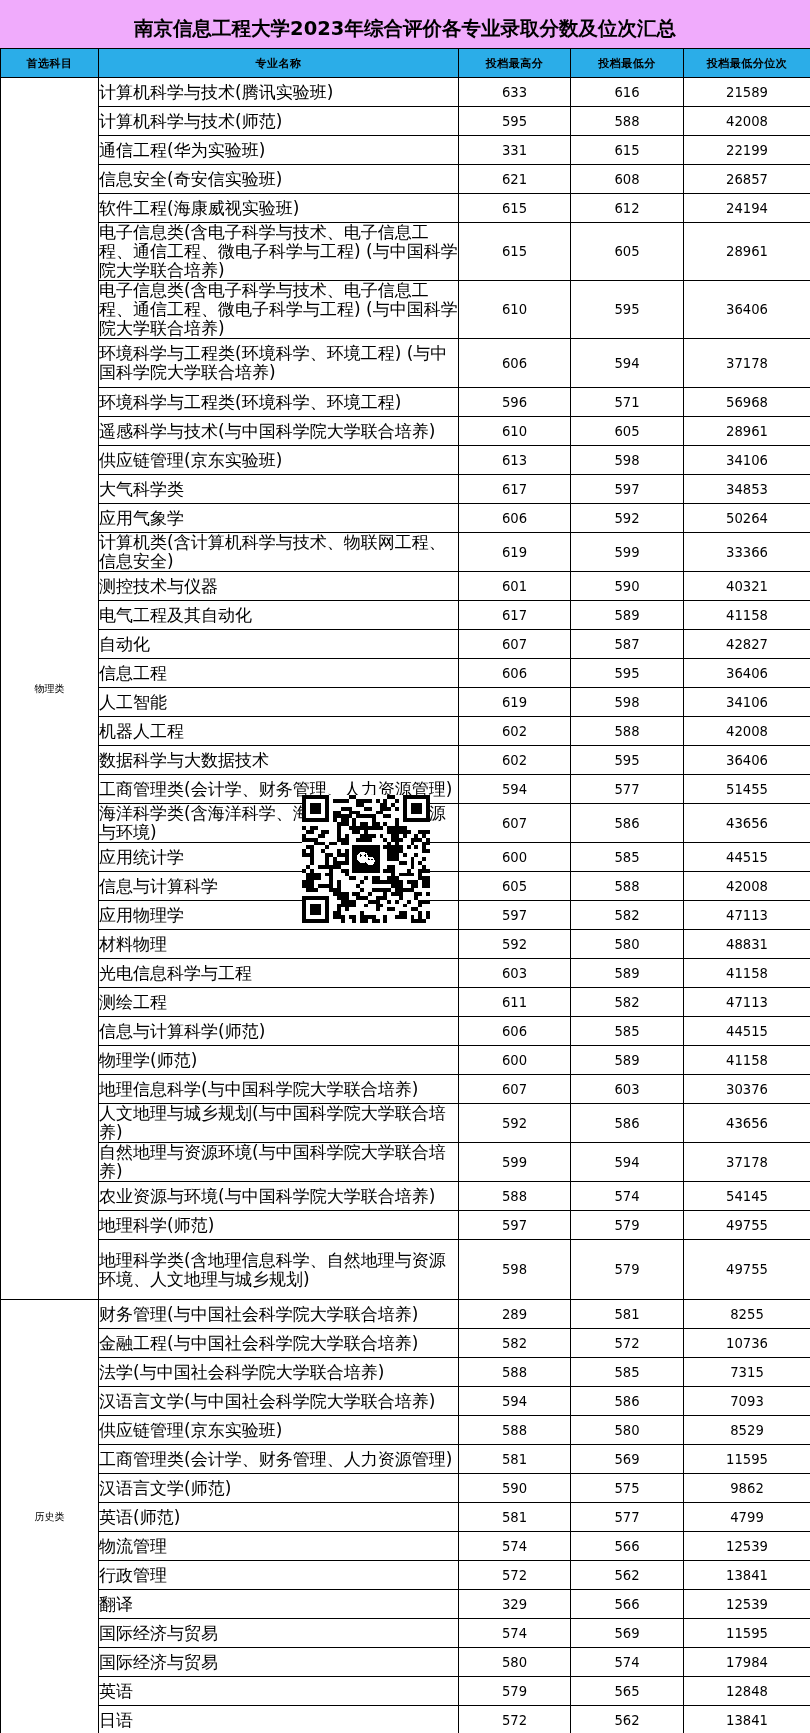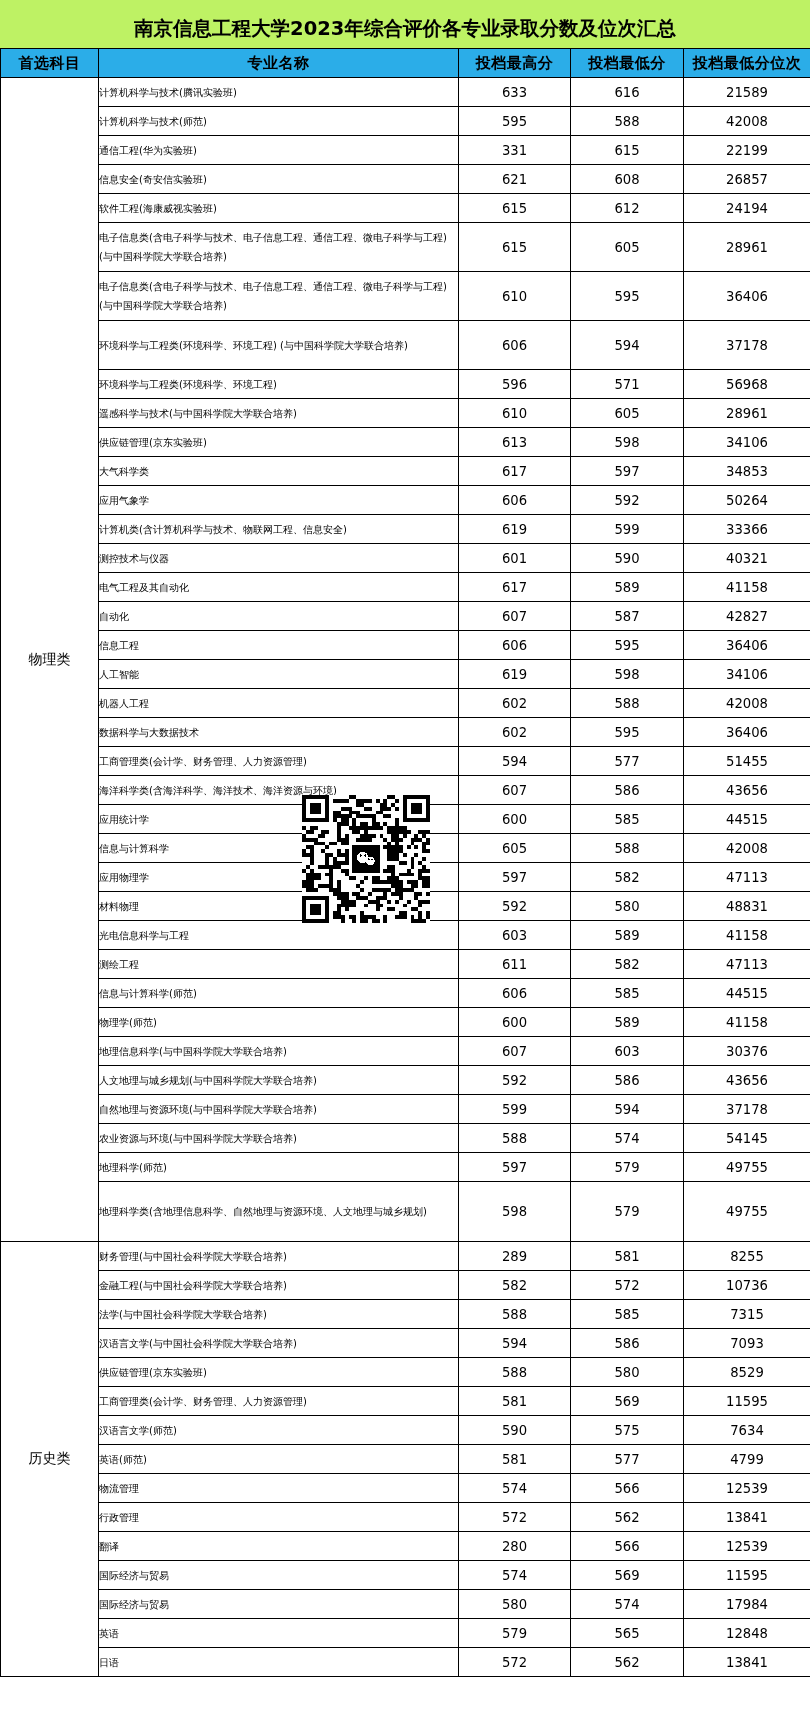--- a/index.html
+++ b/index.html
@@ -20,21 +20,21 @@
     overflow: hidden;
     box-sizing: border-box;
   }
   
   .title-band {
     position: absolute;
     left: 0;
     top: 0;
     width: 810px;
     height: 56px;
-    background: #bef264;
+    background: #f0abfc;
     display: flex;
     align-items: center;
     justify-content: center;
   }
   .title-text {
     font-size: 19.5px;
     font-weight: bold;
     color: #000000;
     letter-spacing: 0px;
     white-space: nowrap;
@@ -57,35 +57,35 @@
 
   table.grid th, table.grid td {
     border: 1px solid #000000;
     padding: 0;
     vertical-align: middle;
     box-sizing: border-box;
   }
   thead th {
     background: #2BADE8;
     height: 29px;
-    font-size: 15px;
+    font-size: 11px;
     font-weight: bold;
     color: #000000;
     text-align: center;
     letter-spacing: 0.5px;
   }
   td.subject-cell {
     text-align: center;
-    font-size: 14px;
+    font-size: 10px;
     color: #000000;
     background: #ffffff;
   }
   td.major-cell {
     text-align: left;
-    font-size: 10px;
+    font-size: 17px;
     color: #000000;
     padding: 3px 0 3px 7px;
     line-height: 19px;
     background: #ffffff;
   }
   td.num-cell {
     text-align: center;
     font-size: 13.2px;
     color: #000000;
     background: #ffffff;
@@ -390,21 +390,21 @@
         <tr class="r1">
           <td class="major-cell">工商管理类(会计学、财务管理、人力资源管理)</td>
           <td class="num-cell">581</td>
           <td class="num-cell">569</td>
           <td class="num-cell">11595</td>
         </tr>
         <tr class="r1">
           <td class="major-cell">汉语言文学(师范)</td>
           <td class="num-cell">590</td>
           <td class="num-cell">575</td>
-          <td class="num-cell">7634</td>
+          <td class="num-cell">9862</td>
         </tr>
         <tr class="r1">
           <td class="major-cell">英语(师范)</td>
           <td class="num-cell">581</td>
           <td class="num-cell">577</td>
           <td class="num-cell">4799</td>
         </tr>
         <tr class="r1">
           <td class="major-cell">物流管理</td>
           <td class="num-cell">574</td>
@@ -412,21 +412,21 @@
           <td class="num-cell">12539</td>
         </tr>
         <tr class="r1">
           <td class="major-cell">行政管理</td>
           <td class="num-cell">572</td>
           <td class="num-cell">562</td>
           <td class="num-cell">13841</td>
         </tr>
         <tr class="r1">
           <td class="major-cell">翻译</td>
-          <td class="num-cell">280</td>
+          <td class="num-cell">329</td>
           <td class="num-cell">566</td>
           <td class="num-cell">12539</td>
         </tr>
         <tr class="r1">
           <td class="major-cell">国际经济与贸易</td>
           <td class="num-cell">574</td>
           <td class="num-cell">569</td>
           <td class="num-cell">11595</td>
         </tr>
         <tr class="r1">

